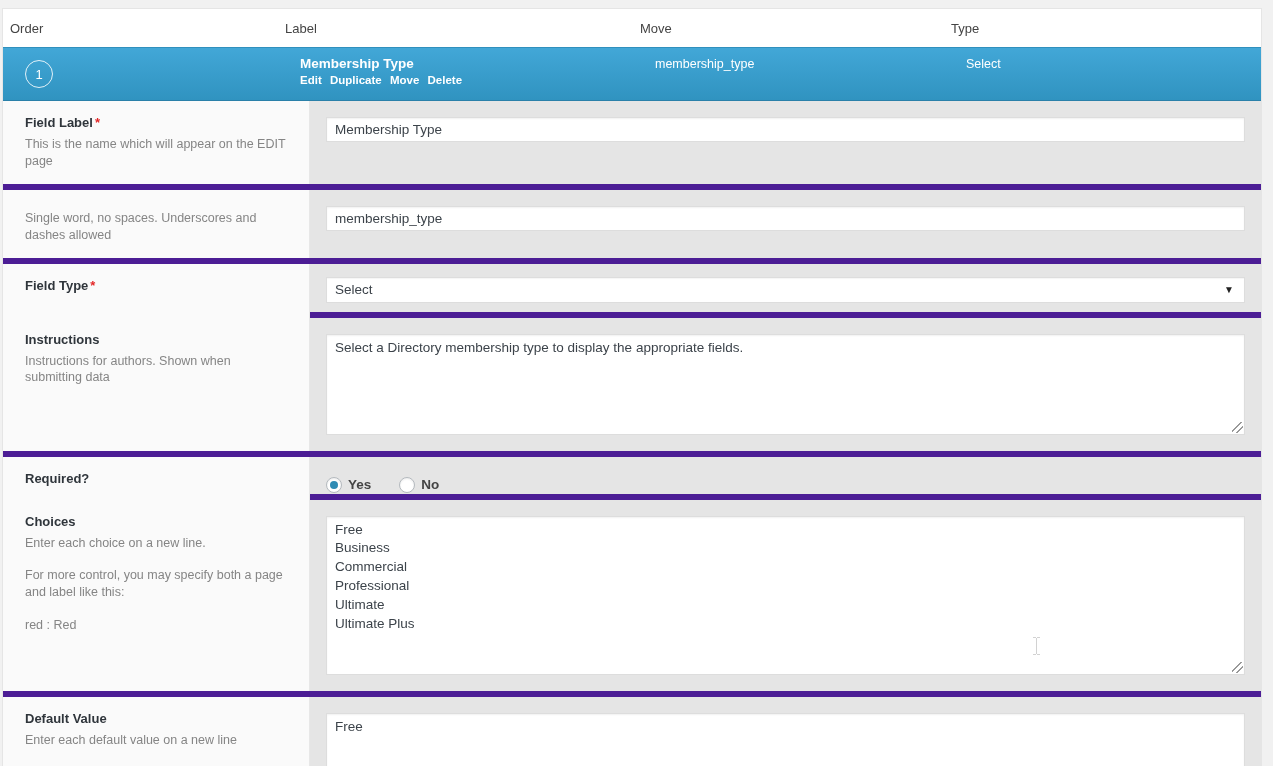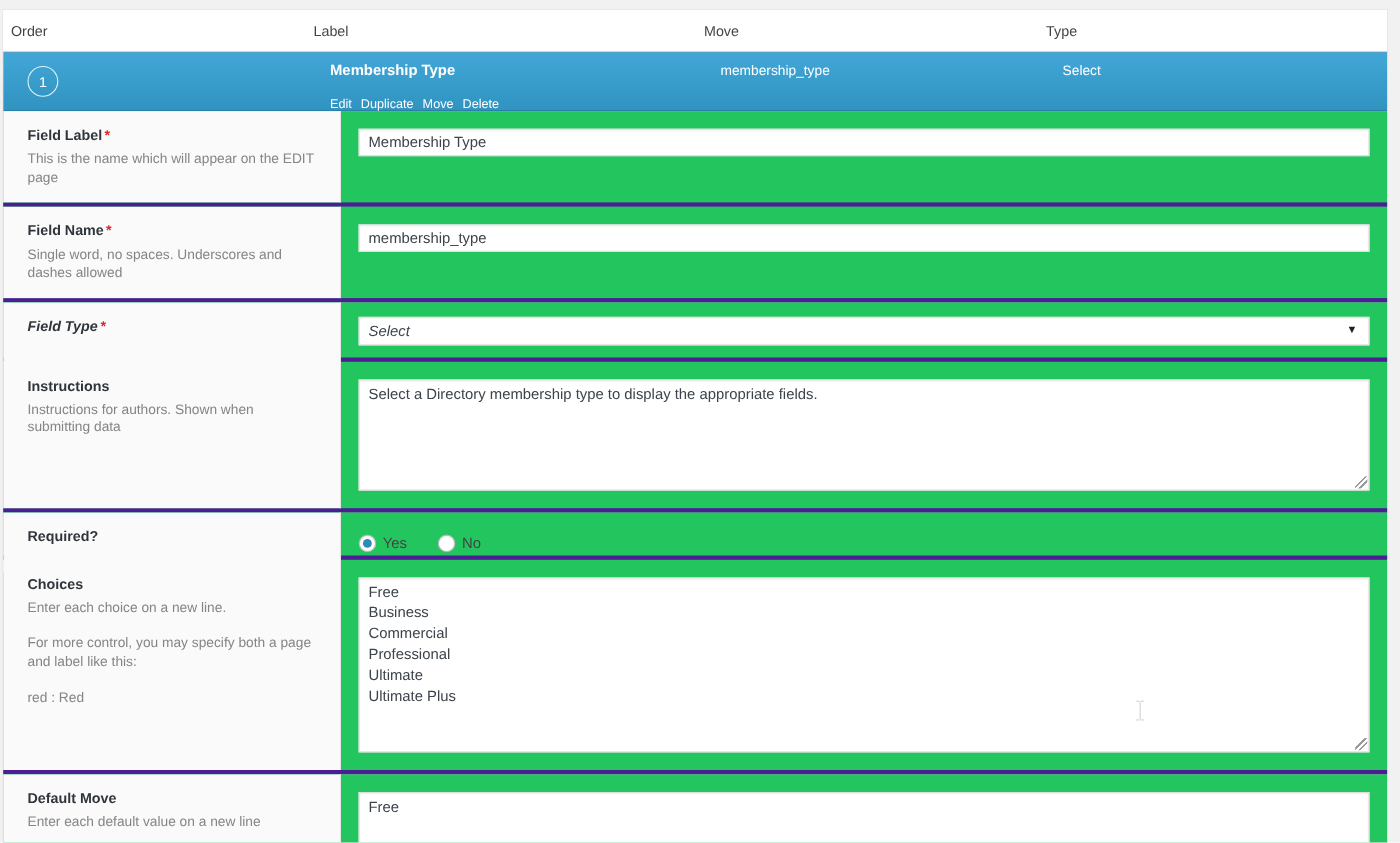--- a/index.html
+++ b/index.html
@@ -40,31 +40,31 @@
   .order-cell { padding-top:12px; }
   .order-circle {
     width:28px; height:28px;
     border:1px solid rgba(255,255,255,.85);
     border-radius:50%;
     display:flex; align-items:center; justify-content:center;
     font-size:13px; color:#fff;
   }
   .label-cell { padding-top:8px; }
   .row-label { font-weight:bold; font-size:13.5px; }
-  .row-actions { margin-top:18px; font-size:11.5px; }
+  .row-actions { margin-top:3px; font-size:11.5px;font-weight:bold; }
   .row-actions a {
     color:#fff; text-decoration:none; margin-right:5px; cursor:pointer;
   }
   .cell-text { padding-top:9px; font-size:12.5px; }
   
   .setting-row {
     display:grid;
     grid-template-columns:307px 1fr;
-    border-bottom:4px solid #4c1d95;
-    background:#22c55e;
+    border-bottom:6px solid #4c1d95;
+    background:#e5e5e5;
   }
   .setting-label {
     background:#fafafa;
     border-right:1px solid #e7e7e7;
     padding:14px 20px 14px 22px;
   }
   .setting-label .lbl { font-size:13px; font-weight:bold; color:#2f353b; }
   .req { color:#e32727; font-weight:bold; margin-left:2px; }
   .desc { margin-top:6px; font-size:12.5px; color:#858585; line-height:1.35; }
   .desc p { margin-bottom:16px; }
@@ -108,21 +108,21 @@
   .ta-default { height:80px; }
   .resize-handle {
     position:absolute; right:2px; bottom:2px; width:11px; height:11px;
     background-image:
       linear-gradient(135deg, transparent 40%, #999 40%, #999 49%, transparent 49%),
       linear-gradient(135deg, transparent 64%, #999 64%, #999 73%, transparent 73%);
     cursor:nwse-resize;
   }
   
   .radio-group { display:flex; align-items:center; padding-top:4px; padding-bottom:2px; }
-  .radio-opt { display:flex; align-items:center; margin-right:28px; cursor:pointer; }
+  .radio-opt { display:flex; align-items:center; margin-right:28px; cursor:pointer;font-weight:bold; }
   .radio-circle {
     width:16px; height:16px; border-radius:50%;
     border:1px solid #b4b9be; background:#fff;
     box-shadow:inset 0 1px 2px rgba(0,0,0,.08);
     display:flex; align-items:center; justify-content:center;
   }
   .radio-circle.checked::after {
     content:""; width:8px; height:8px; border-radius:50%;
     background:#2e8bb4;
   }
@@ -172,29 +172,28 @@
       <div class="lbl"><span>Field Label</span><span class="req">*</span></div>
       <div class="desc">This is the name which will appear on the EDIT page</div>
     </div>
     <div class="setting-content">
       <input class="txt-input" type="text" value="Membership Type" style="">
     </div>
   </div>
 
   <div class="setting-row">
     <div class="setting-label">
-      <div class="lbl"><span>Field Name</span><span class="req">*</span></div>
       <div class="desc">Single word, no spaces. Underscores and dashes allowed</div>
     </div>
     <div class="setting-content">
       <input class="txt-input" type="text" value="membership_type" style="">
     </div>
   </div>
 
-  <div class="setting-row" style="height:54px;font-style:italic;">
+  <div class="setting-row" style="height:54px;">
     <div class="setting-label">
       <div class="lbl"><span>Field Type</span><span class="req">*</span></div>
     </div>
     <div class="setting-content" style="padding-top:13px;">
       <div class="select-box">
         <span class="sel-text">Select</span>
         <span class="arrow">▼</span>
       </div>
     </div>
   </div>
@@ -247,21 +246,21 @@
 Professional
 Ultimate
 Ultimate Plus</textarea>
         <div class="resize-handle"></div>
       </div>
     </div>
   </div>
 
   <div class="setting-row">
     <div class="setting-label">
-      <div class="lbl">Default Move</div>
+      <div class="lbl">Default Value</div>
       <div class="desc">Enter each default value on a new line</div>
     </div>
     <div class="setting-content">
       <div class="ta-wrap">
         <textarea class="ta-default" style="">Free</textarea>
       </div>
     </div>
   </div>
 
 </div>

